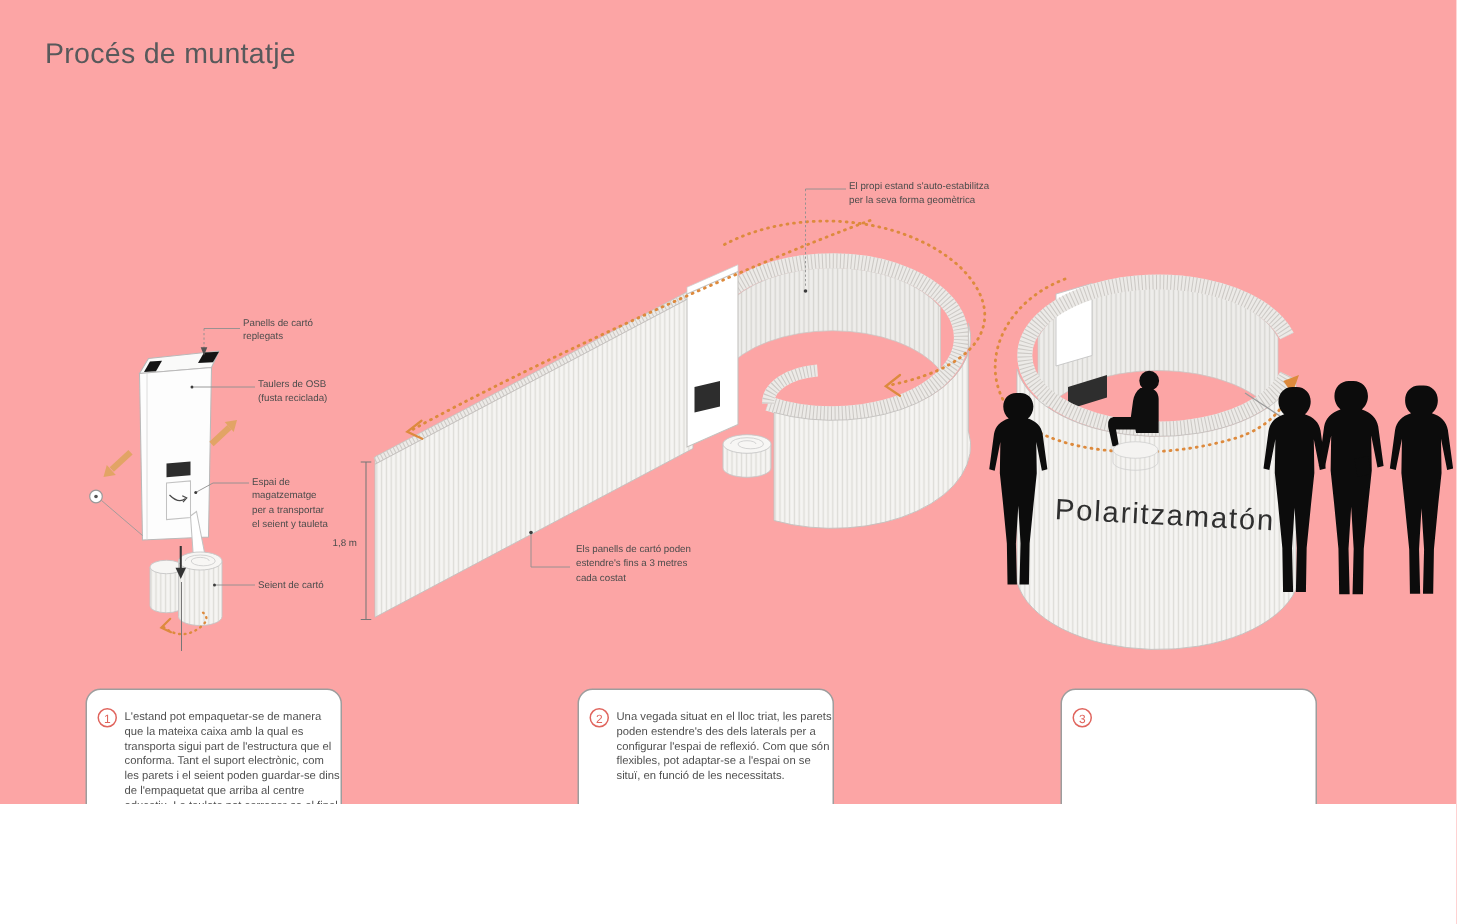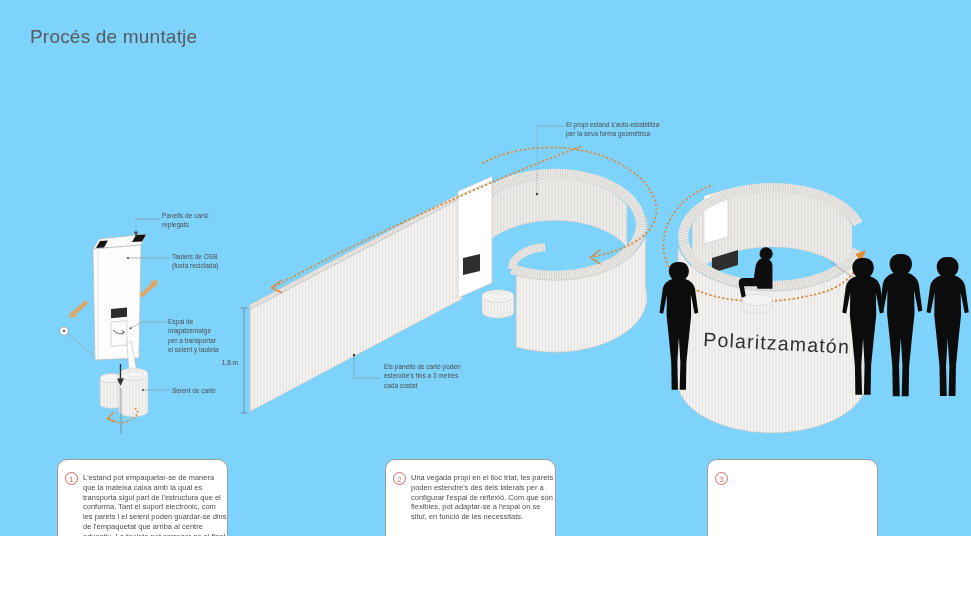--- a/index.html
+++ b/index.html
@@ -1,18 +1,18 @@
 <!DOCTYPE html>
 <html><head>
 <meta charset="utf-8">
 <style>
   html,body { margin:0; padding:0; background:#ffffff; }
   #canvas {
     position:relative; width:971px; height:536px; overflow:hidden;
-    background:#7dd3fc;
+    background:#fca5a5;
     font-family:"Liberation Sans", sans-serif;
   }
   #page-title {
     position:absolute; left:30px; top:26px;
     font-size:19px; font-weight:400; color:#58595b; letter-spacing:.2px;
     margin:0;
   }
   #scene { position:absolute; left:0; top:0; }
   .lbl {
     position:absolute;
@@ -218,19 +218,19 @@
   <div class="lbl" style="left:384px; top:362px;">Els panells de cartó poden
 estendre's fins a 3 metres
 cada costat</div>
 
   <div class="step-box" style="left:57px;">
     <div class="step-badge">1</div>
     <div class="step-text">L'estand pot empaquetar-se de manera que la mateixa caixa amb la qual es transporta sigui part de l'estructura que el conforma. Tant el suport electrònic, com les parets i el seient poden guardar-se dins de l'empaquetat que arriba al centre educatiu. La tauleta pot carregar-se al final del dia.</div>
   </div>
   <div class="step-box" style="left:385px;">
     <div class="step-badge">2</div>
-    <div class="step-text">Una vegada propi en el lloc triat, les parets poden estendre's des dels laterals per a configurar l'espai de reflexió. Com que són flexibles, pot adaptar-se a l'espai on se situï, en funció de les necessitats.</div>
+    <div class="step-text">Una vegada situat en el lloc triat, les parets poden estendre's des dels laterals per a configurar l'espai de reflexió. Com que són flexibles, pot adaptar-se a l'espai on se situï, en funció de les necessitats.</div>
   </div>
   <div class="step-box" style="left:707px;">
     <div class="step-badge">3</div>
   </div>
 
 </div>
 
 </body></html>

